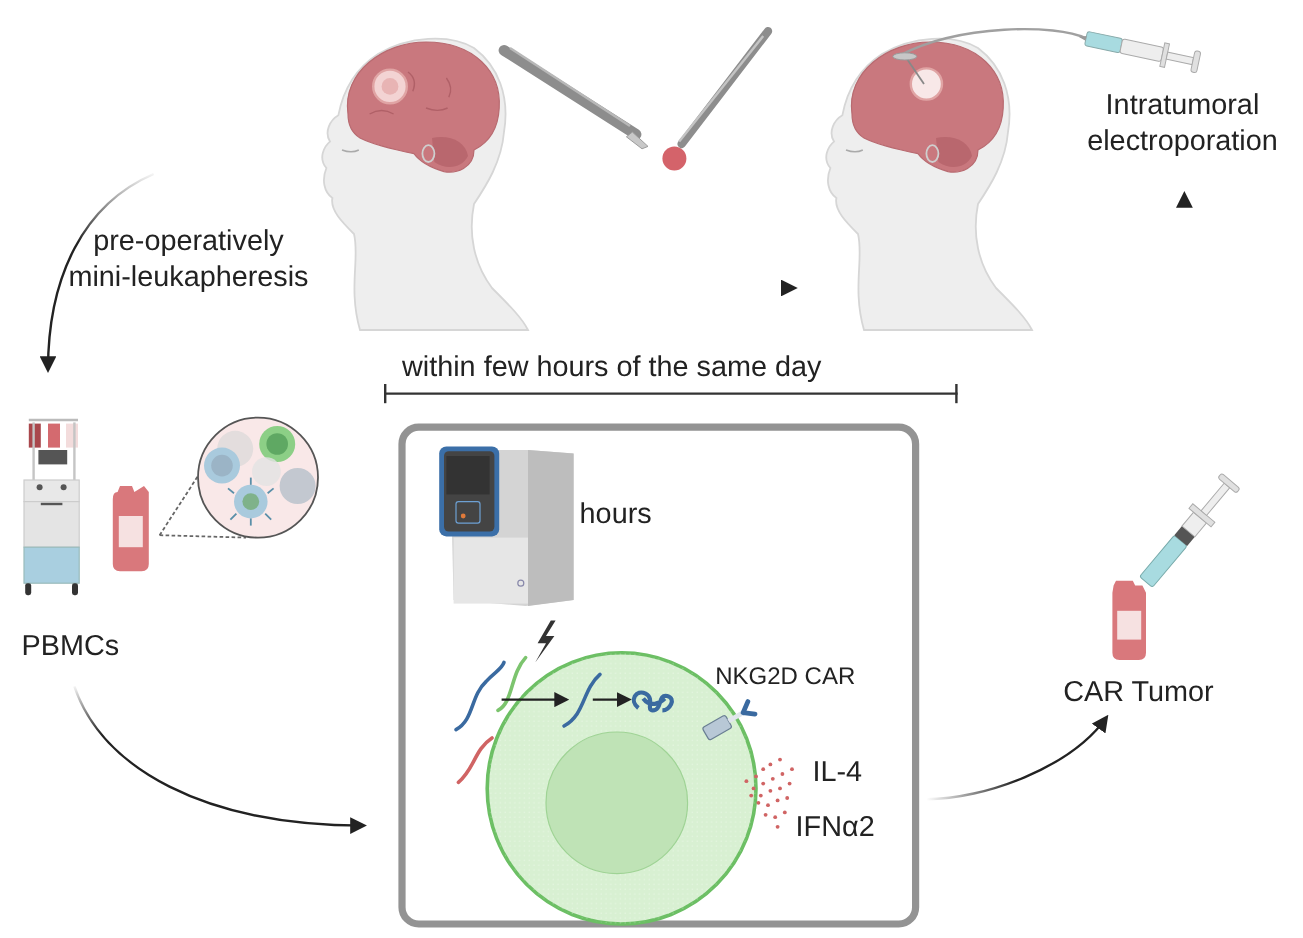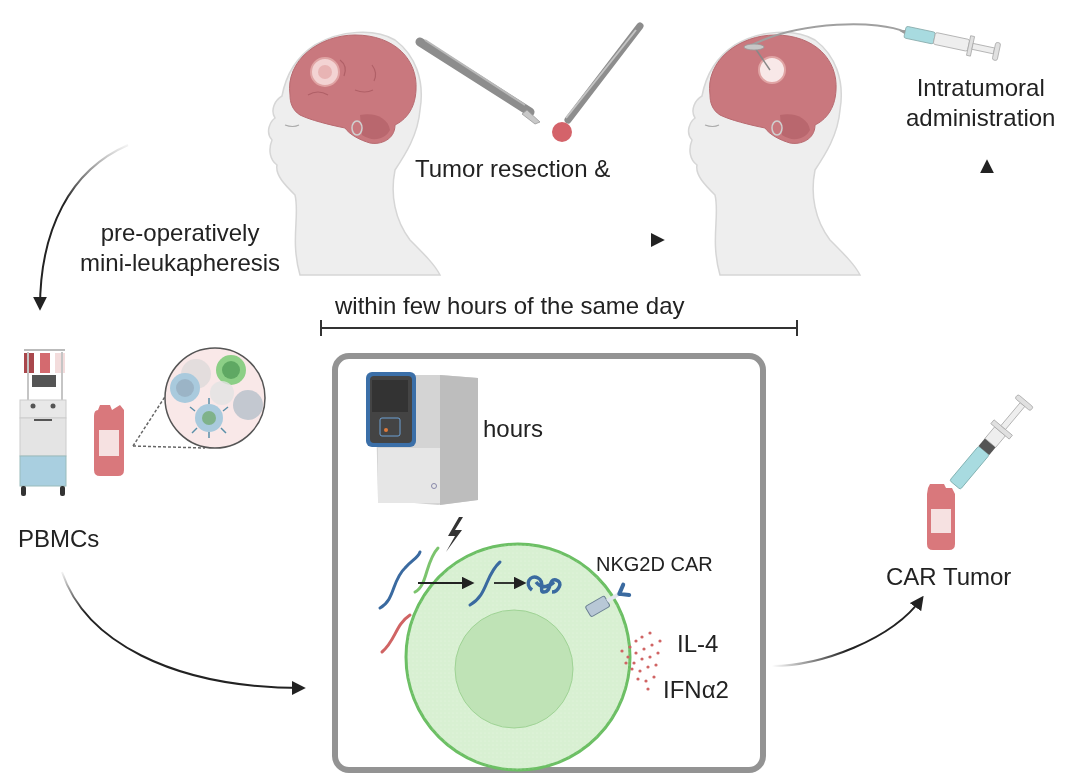--- a/index.html
+++ b/index.html
@@ -223,30 +223,29 @@
   <g transform="translate(955,485) rotate(-50)">
     <rect x="0" y="-7" width="45" height="14" rx="2" fill="#a8dbe0" stroke="#7aa" stroke-width="0.8"></rect>
     <rect x="45" y="-7" width="10" height="14" fill="#555"></rect>
     <rect x="55" y="-7" width="15" height="14" fill="#eeeeee" stroke="#aaa" stroke-width="0.8"></rect>
     <rect x="70" y="-12" width="5" height="24" fill="#e0e0e0" stroke="#aaa" stroke-width="0.8"></rect>
     <rect x="75" y="-3" width="30" height="6" fill="#eeeeee" stroke="#aaa" stroke-width="0.8"></rect>
     <rect x="105" y="-10" width="5" height="20" rx="2" fill="#e0e0e0" stroke="#aaa" stroke-width="0.8"></rect>
   </g>
 </svg>
 
-<div class="lbl" style="left:80px; top:186px;margin-top:32px;">
+<div class="lbl" style="left:57px; top:186px;">
   <div>pre-operatively</div>
   <div>mini-leukapheresis</div>
 </div>
 <div class="lbl" style="left:415px; top:154px; text-align:center;">
-  <div>Tumor resection &amp;</div>
 </div>
 <div class="lbl" style="left:906px; top:73px;">
   <div>Intratumoral</div>
-  <div>administration</div>
+  <div>electroporation</div>
 </div>
 <div class="lbl" style="left:335px; top:291px;">within few hours of the same day</div>
 <div class="lbl" style="left:18px; top:524px;">PBMCs</div>
 <div class="lbl" style="left:483px; top:414px;">
   <div>hours</div>
 </div>
 <div class="lbl small" style="left:596px; top:550px;">NKG2D CAR</div>
 <div class="lbl" style="left:677px; top:629px;">IL-4</div>
 <div class="lbl" style="left:663px; top:675px;">IFNα2</div>
 <div class="lbl" style="left:886px; top:562px;">CAR Tumor</div>

